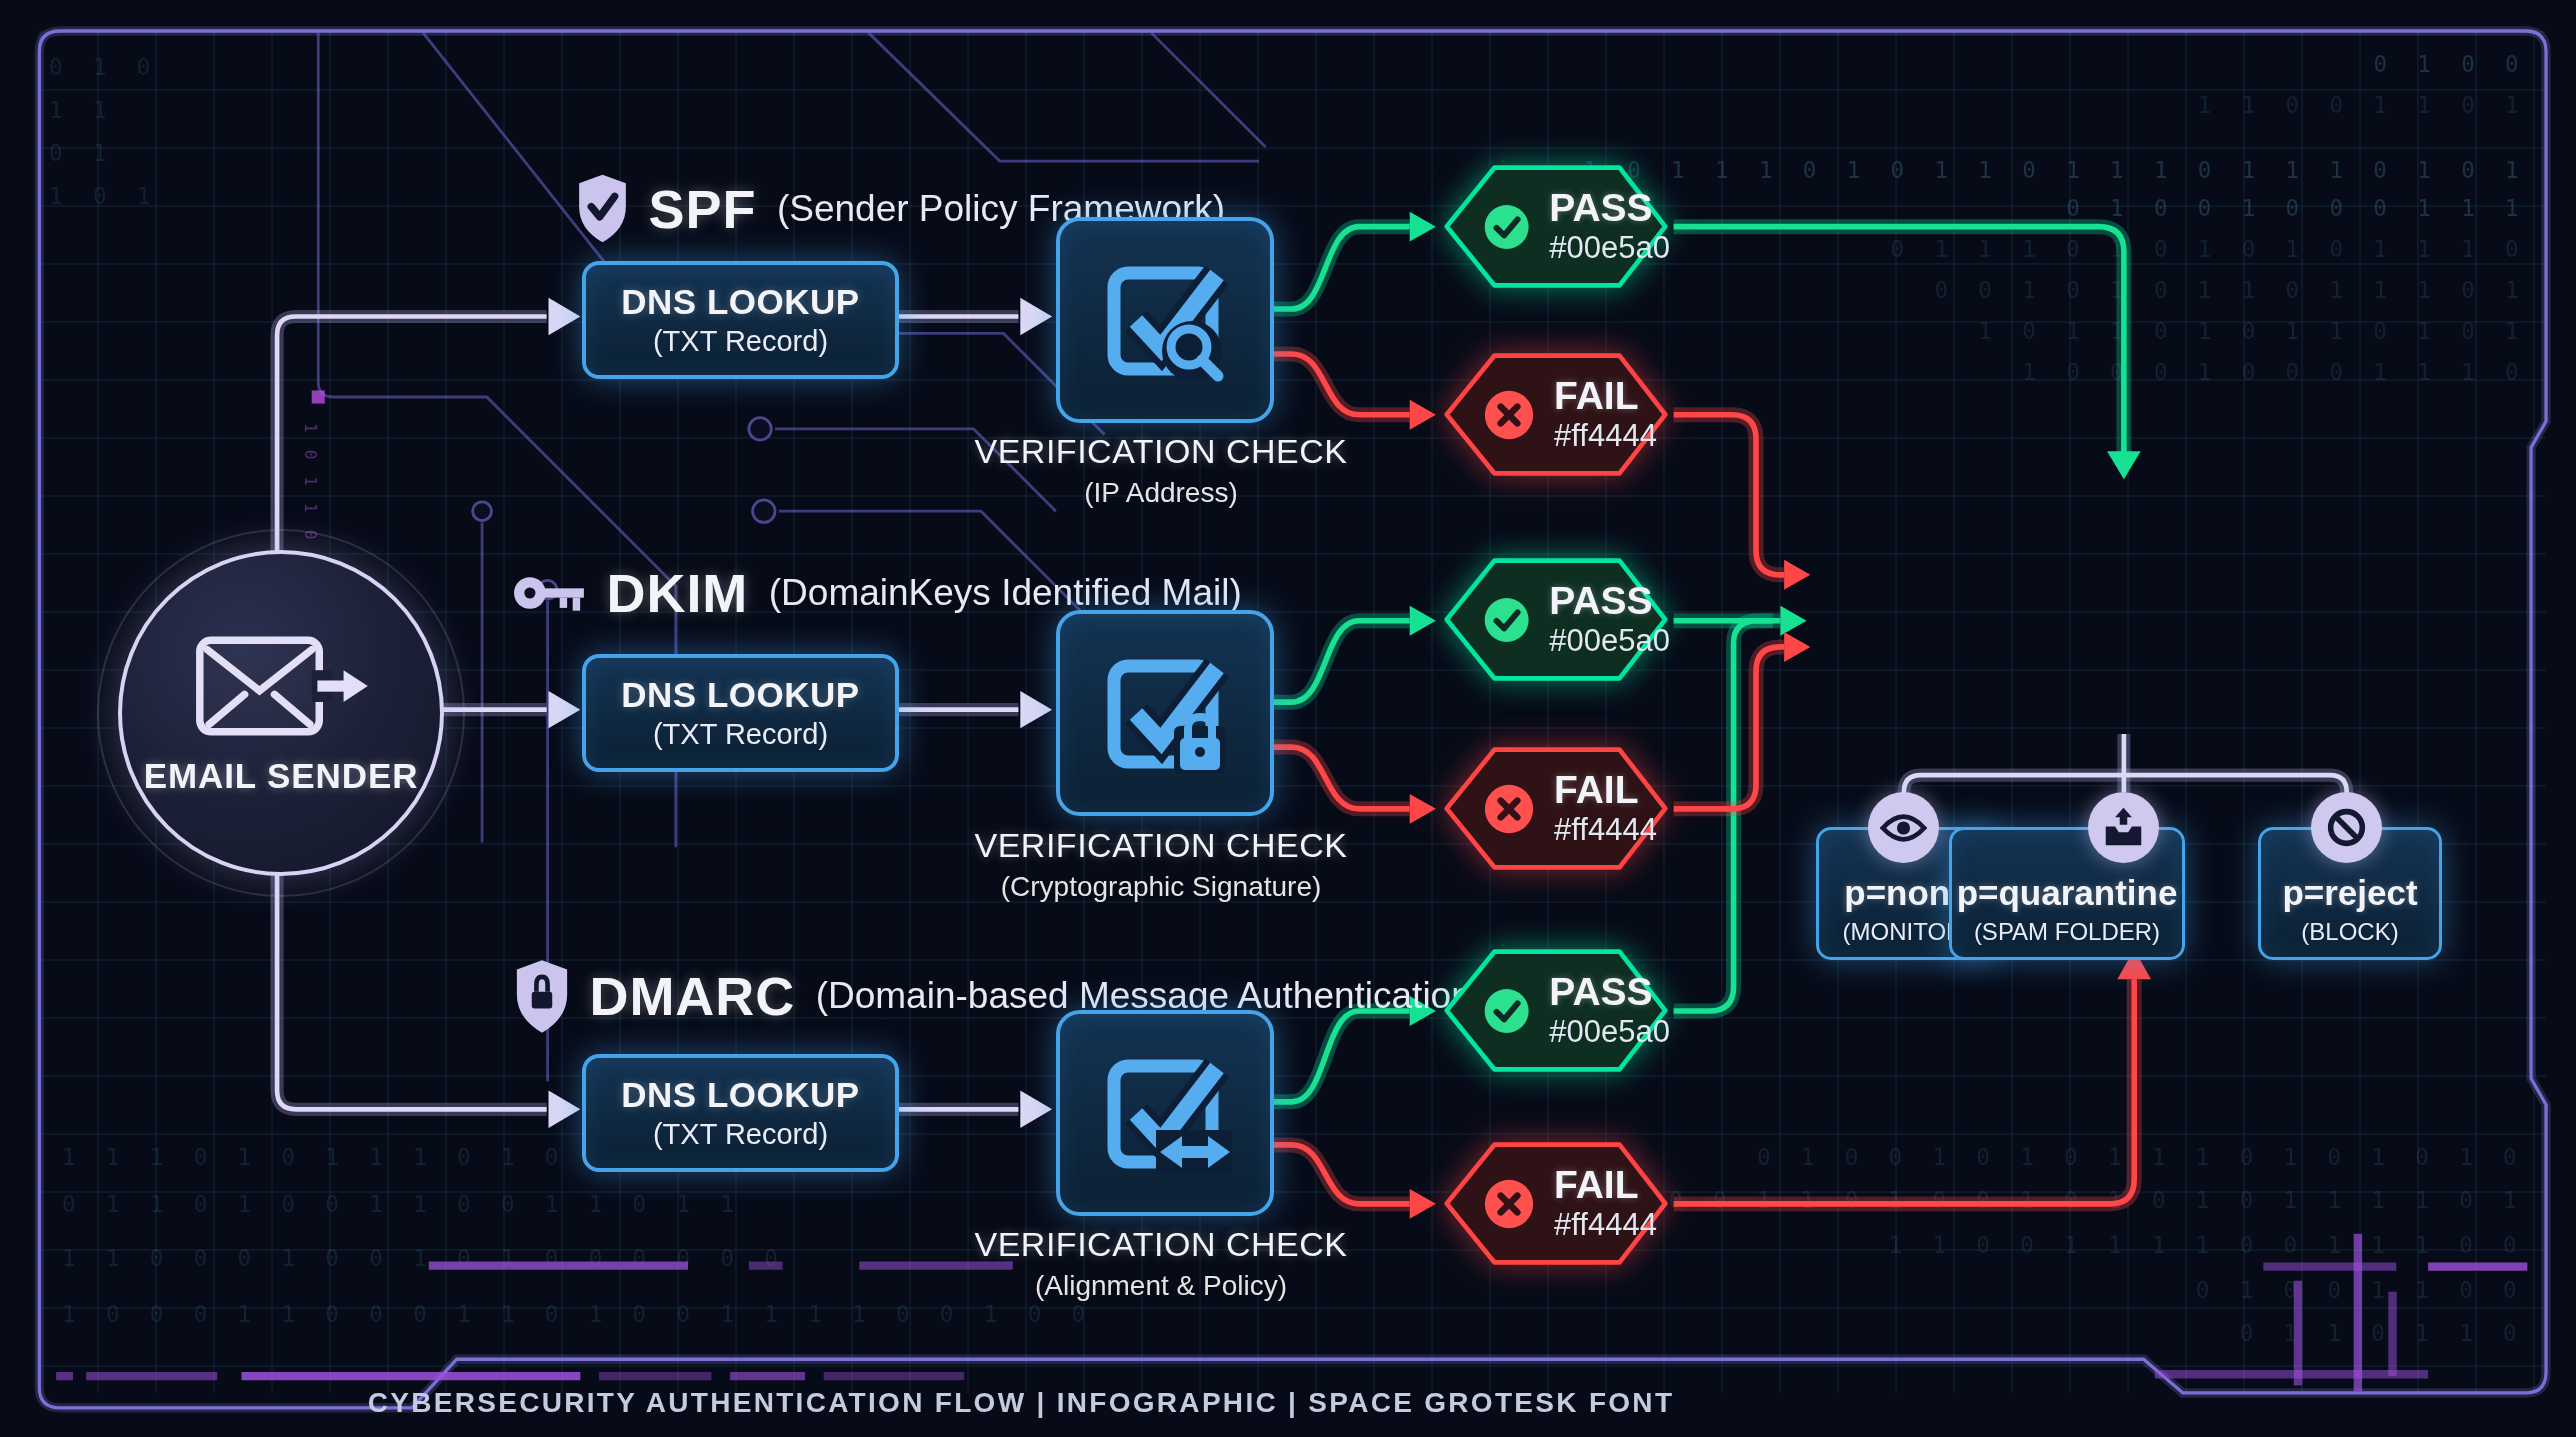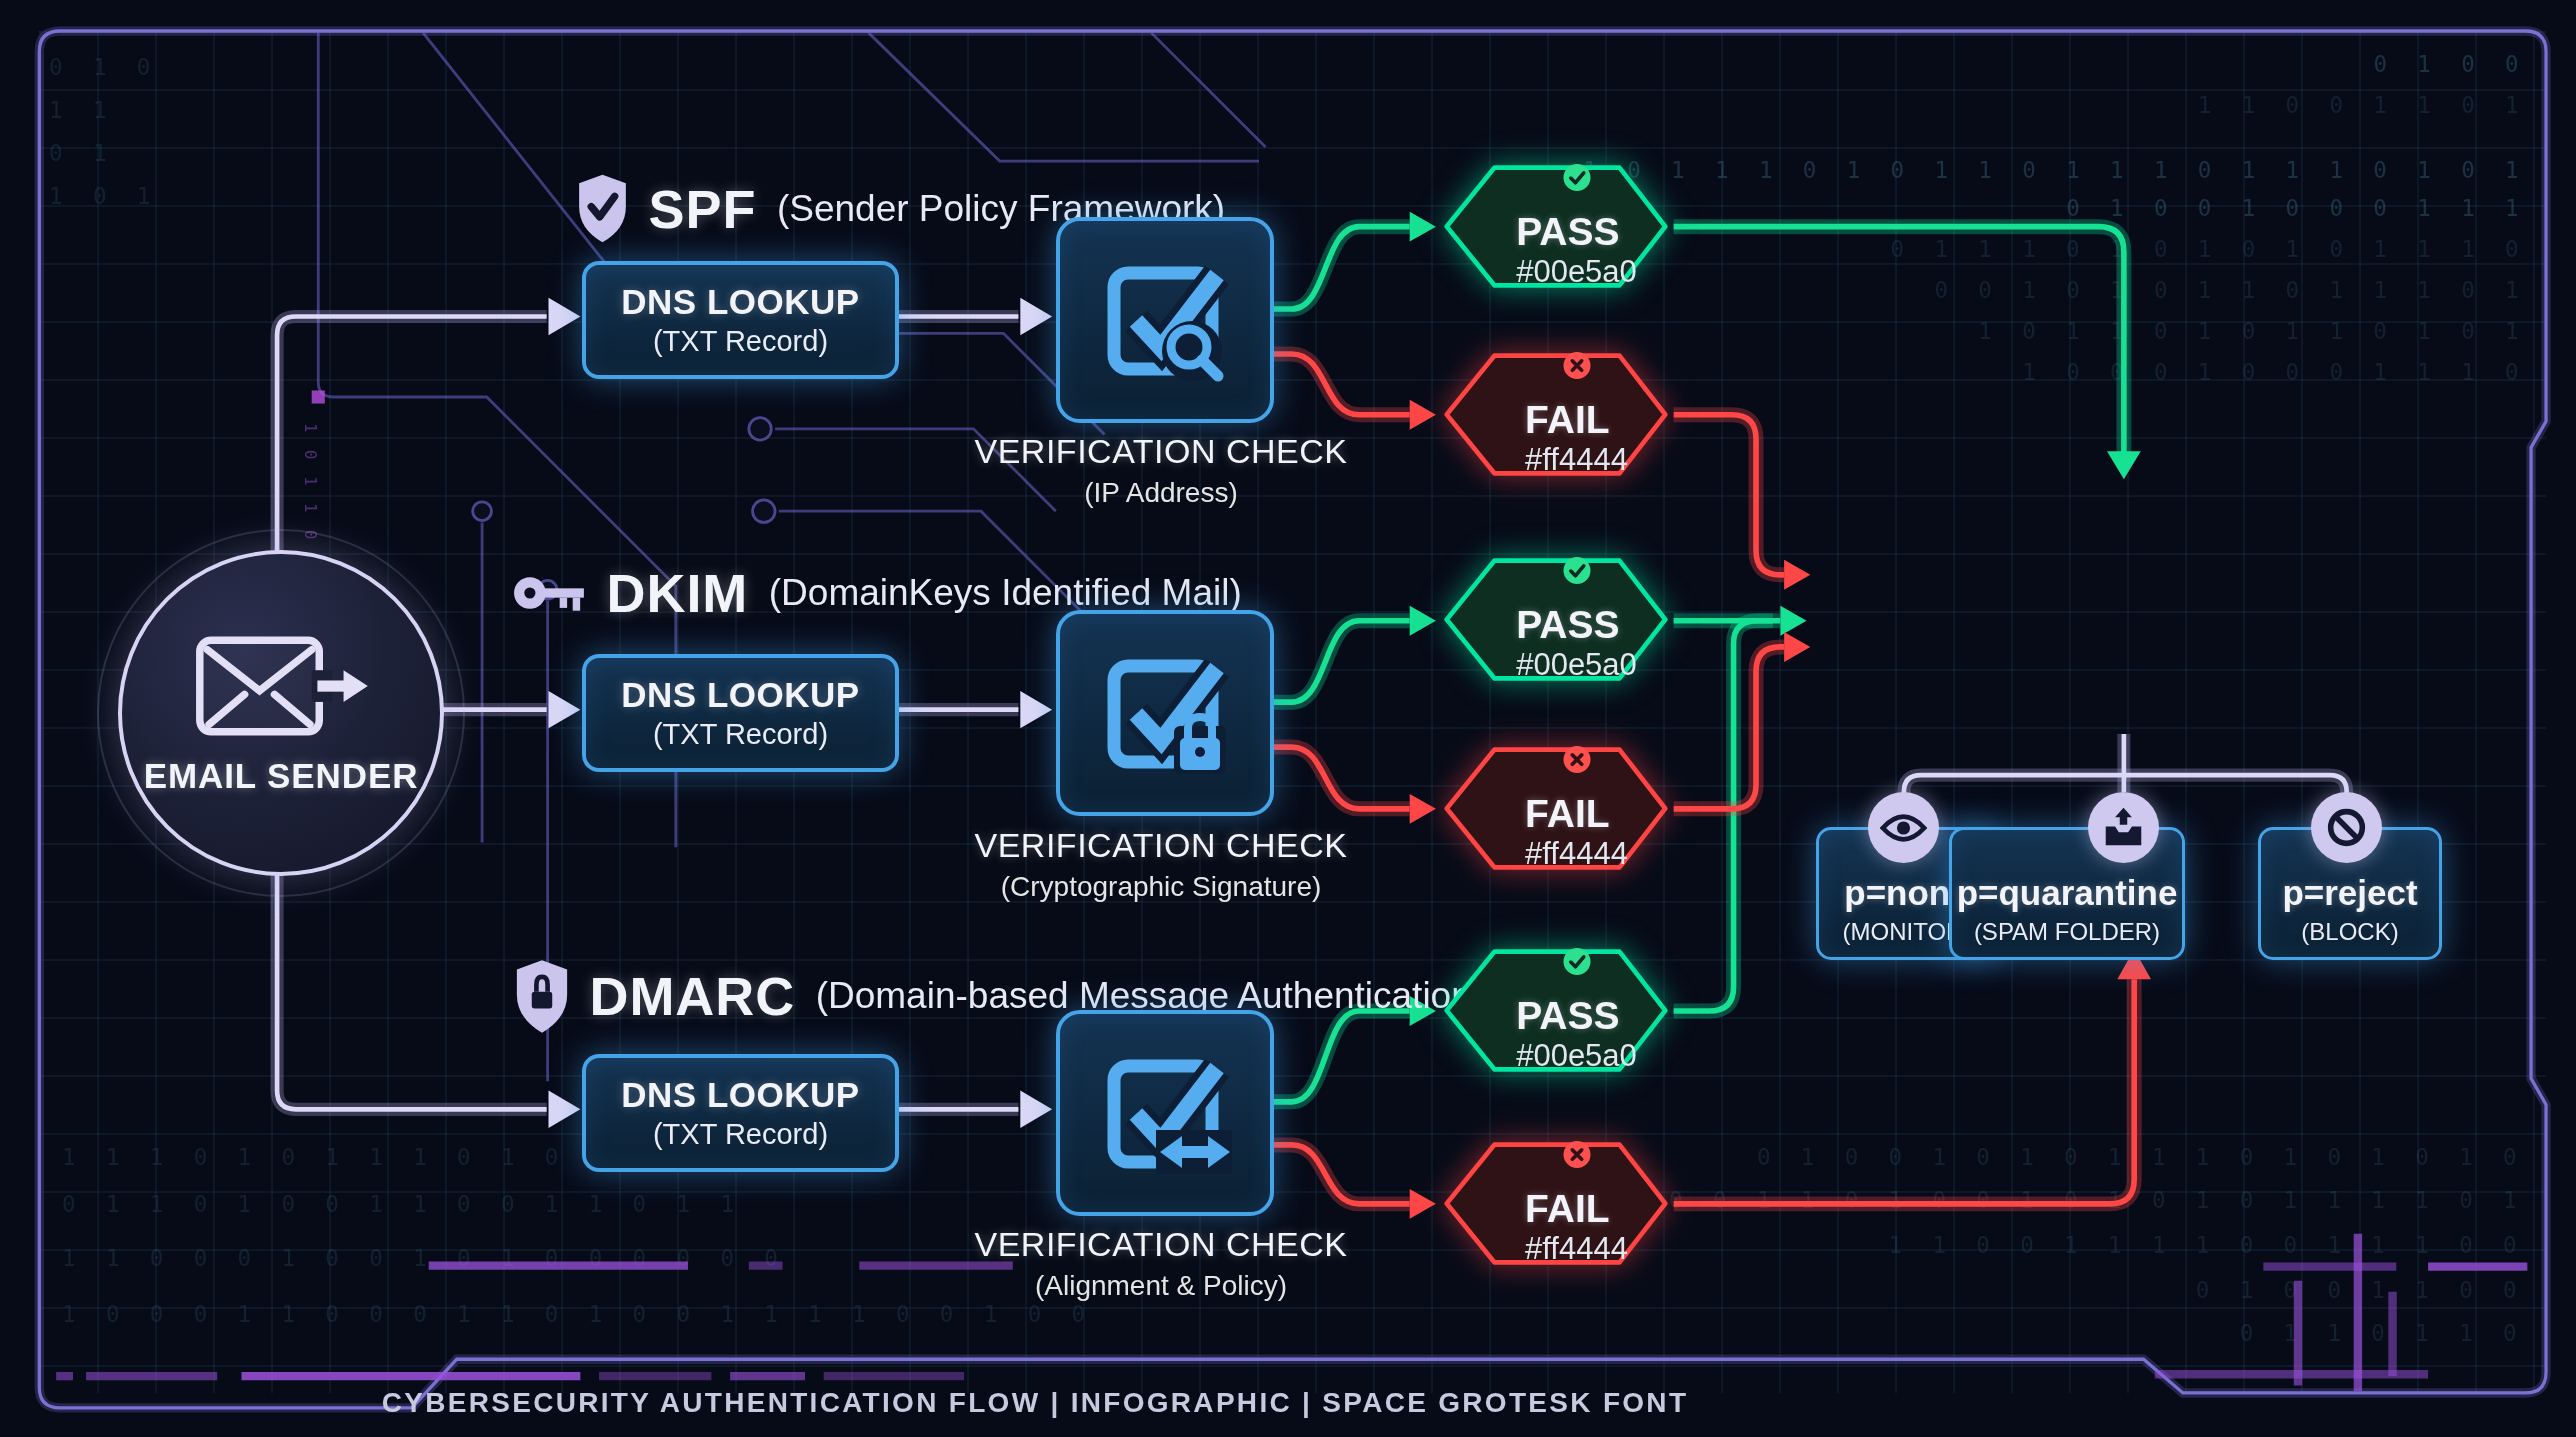--- a/index.html
+++ b/index.html
@@ -43,21 +43,21 @@
   .ver-label .l1{font-size:34px;font-weight:normal;letter-spacing:0.5px;text-shadow:0 0 9.4px rgba(255,255,255,.3);}
   .ver-label .l2{font-size:28px;color:#e5e5e5;margin-top:5.6px;}
   .sec-head{position:absolute;display:flex;align-items:center;gap:20.6px;}
   .sec-abbr{font-size:54px;font-weight:bold;letter-spacing:0.9px;text-shadow:0 0 13px rgba(255,255,255,.28);}
   .sec-full{font-size:37px;color:#e8e9f4;}
   
   .badge{position:absolute;left:1442px;width:228px;height:127px;}
   .badge svg.shape{position:absolute;left:0;top:0;}
   .badge.pass svg.shape{filter:drop-shadow(0 0 15px rgba(0,229,160,.55));}
   .badge.fail svg.shape{filter:drop-shadow(0 0 15px rgba(255,68,68,.5));}
-  .badge .inner{position:absolute;inset:0;display:flex;align-items:center;gap:19px;padding-left:41px;flex-direction:column;}
+  .badge .inner{position:absolute;inset:0;display:flex;align-items:center;gap:19px;padding-left:41px;}
   .badge .txt .lab{font-size:39px;font-weight:bold;line-height:41px;text-shadow:0 0 7.5px rgba(255,255,255,.3);}
   .badge .txt .hex{font-size:31px;color:#e3e8f0;margin-top:1.9px;}
   
   .decision{left:1812px;top:479px;width:622px;height:251px;border-radius:22.5px;gap:13px;
             background:linear-gradient(180deg,#16314e 0%,#0e2439 100%);}
   .decision .title{font-size:37px;font-weight:bold;letter-spacing:0.5px;text-shadow:0 0 11.2px rgba(255,255,255,.3);}
   .policy{top:827px;height:116px;border-radius:15px;border-width:3.7px;justify-content:flex-end;padding-bottom:11.2px;}
   .policy .name{font-size:35px;font-weight:bold;text-shadow:0 0 7.5px rgba(255,255,255,.3);}
   .policy .detail{font-size:24px;color:#e9ecf6;margin-top:5px;}
   .pcircle{position:absolute;top:792px;width:71px;height:71px;border-radius:50%;background:#cfc9f0;
@@ -66,21 +66,21 @@
   
   .sender{position:absolute;left:118px;top:550px;width:318px;height:318px;border-radius:50%;
           border:4.7px solid #d7d3f4;background:radial-gradient(circle at 38% 30%,#2c3050 0%,#1d2138 48%,#131628 100%);
           box-shadow:0 0 41px rgba(182,176,238,.30);display:flex;flex-direction:column;
           align-items:center;justify-content:center;text-align:center;}
   .sender::before{content:"";position:absolute;inset:-25px;border:2.8px solid rgba(205,200,245,.16);border-radius:50%;}
   .sender .lab{font-size:35px;font-weight:bold;letter-spacing:0.9px;margin-top:13px;
                text-shadow:0 0 9.4px rgba(255,255,255,.35);}
   
   .footer{position:absolute;left:0;top:1387px;width:2042px;text-align:center;font-size:28px;
-          font-weight:600;letter-spacing:2.3px;color:#c6cade;padding-left:14px;}
+          font-weight:600;letter-spacing:2.3px;color:#c6cade;}
 </style>
 </head>
 <body>
 
 <div id="canvas">
 
   <div class="grid"></div>
 
   <span class="bin dim" style="left:49px;top:54px">0 1 0</span>
   <span class="bin dim" style="left:49px;top:97px">1 1</span>

